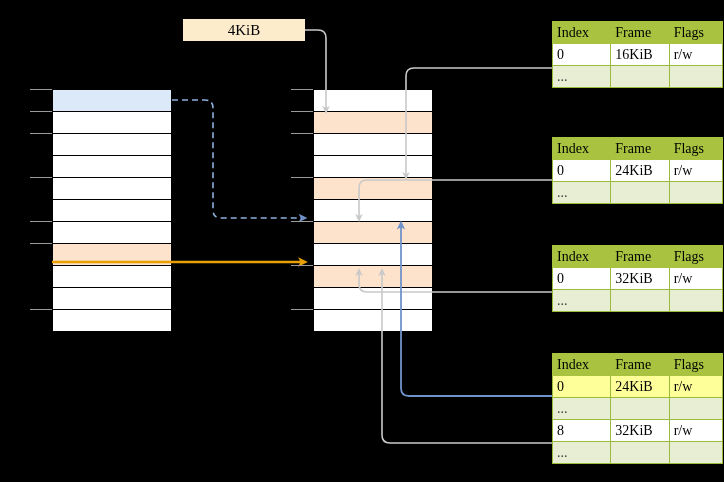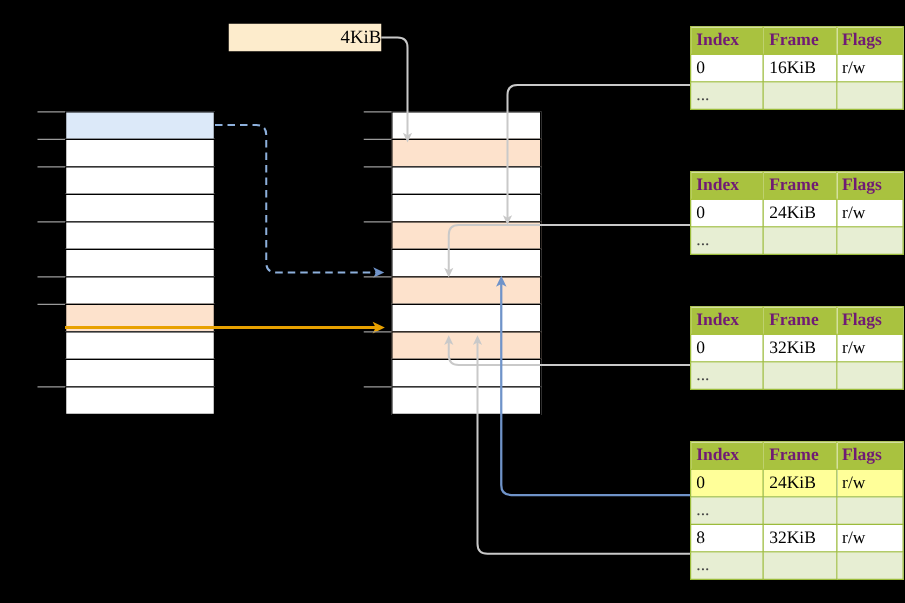--- a/index.html
+++ b/index.html
@@ -11,21 +11,21 @@
     font-family:"Liberation Serif", serif;
   }
 
   
   .labelbox{
     position:absolute;
     background:#fdeccc;
     color:#000;
     font-family:"Liberation Serif", serif;
     font-size:15px;
-    text-align:right;
+    text-align:center;
     line-height:22px;
     box-sizing:border-box;
   }
 
   
   .stack{position:absolute;box-sizing:border-box;}
   .cell{
     position:absolute;
     box-sizing:border-box;
     border:1px solid #000;
@@ -57,22 +57,22 @@
     height:22px;
     box-sizing:border-box;
     text-align:left;
     font-weight:normal;
     vertical-align:middle;
     white-space:nowrap;
     overflow:hidden;
   }
   .ptable th{
     background:#a9c23f;
-    color:#701a75;
-    font-weight:bold;
+    color:#000000;
+    font-weight:normal;
     border:1px solid #a9c23f;
   }
   .ptable td.dim{background:#e7eed3;color:#444;}
   .ptable td.hl{background:#ffff99;}
   .col-index{width:58px;}
   .col-frame{width:58px;}
   .col-flags{width:53px;margin-left:48px;}
 
   
   #wires{position:absolute;left:0;top:0;width:724px;height:482px;pointer-events:none;}

